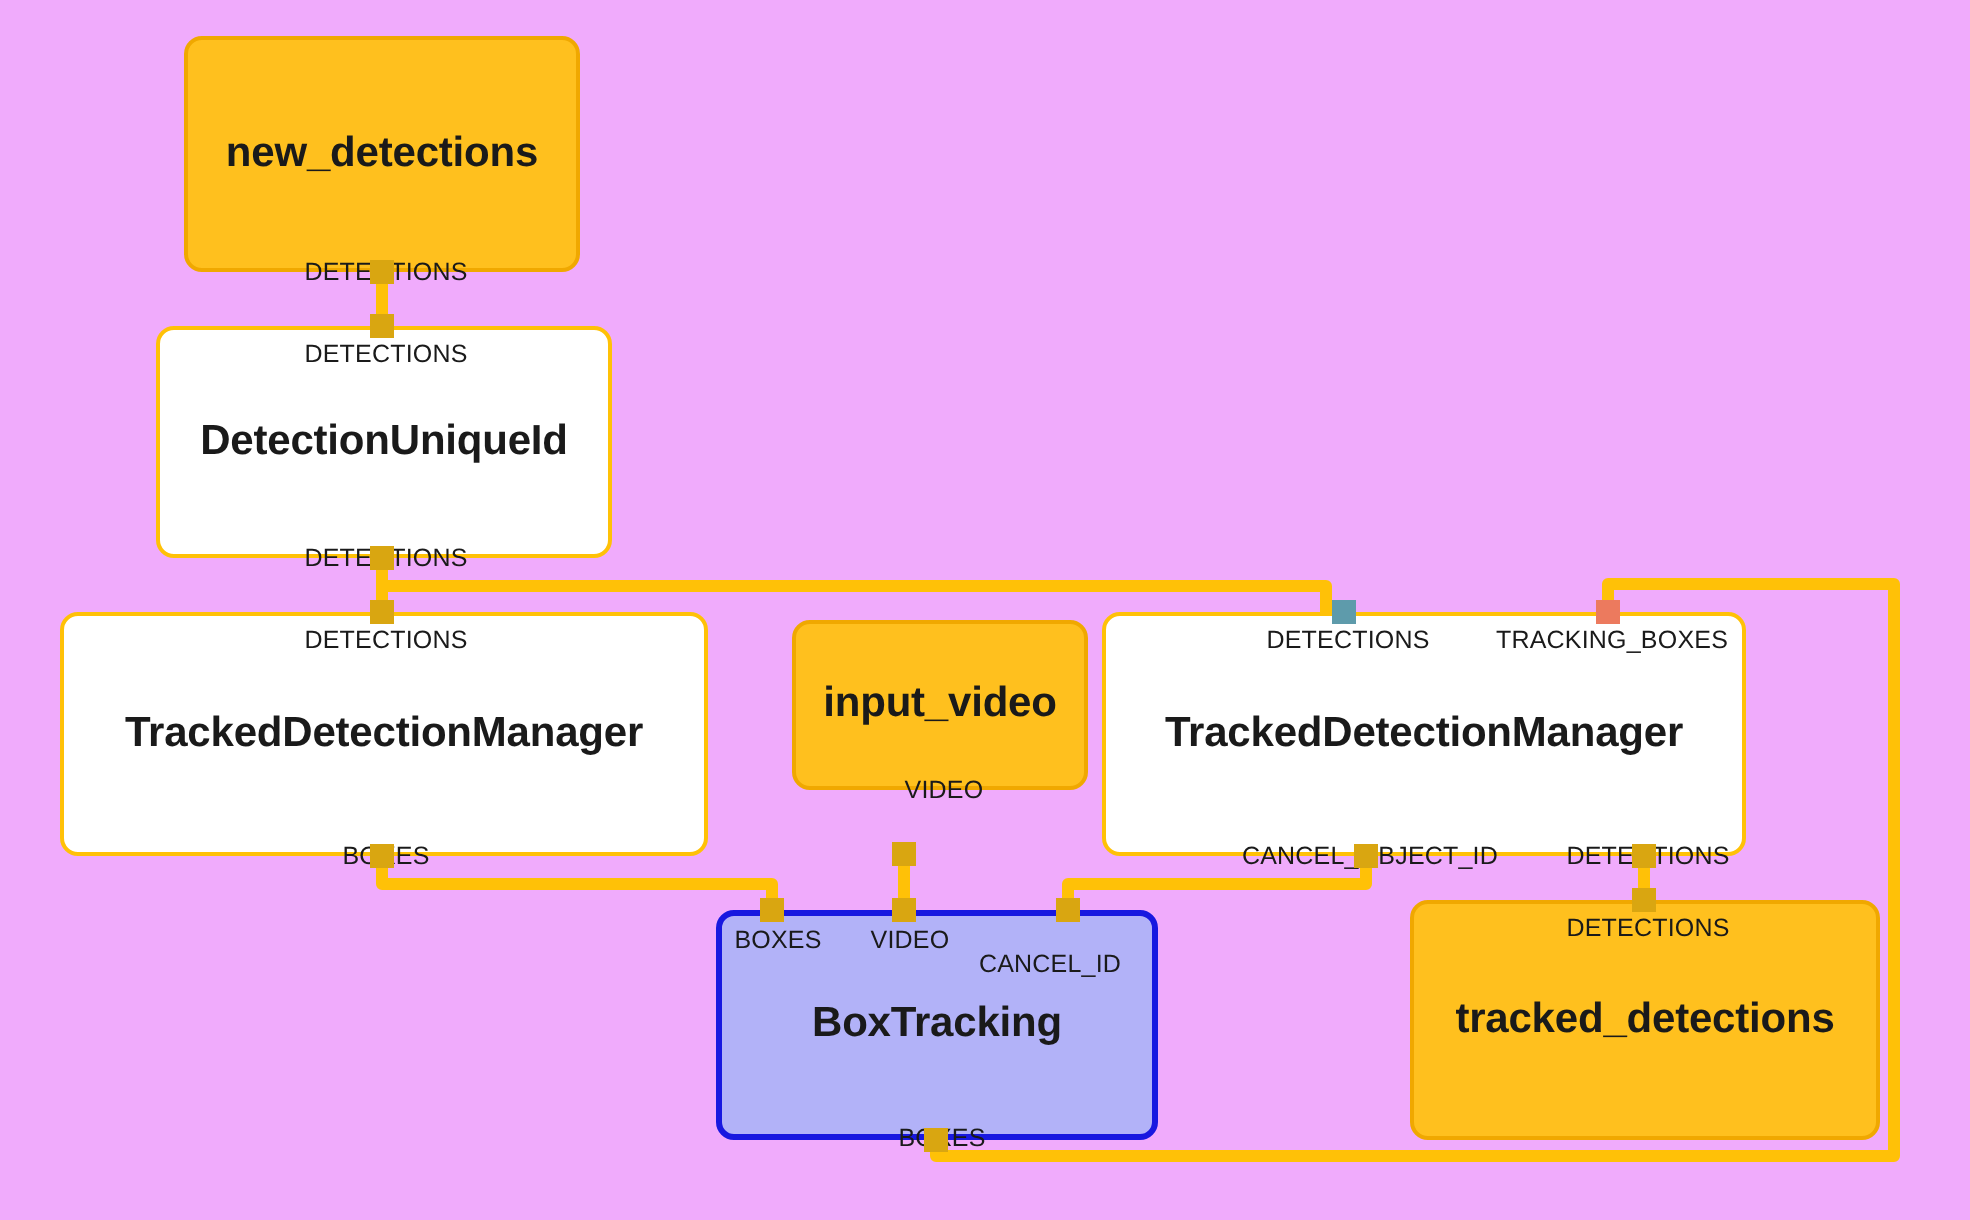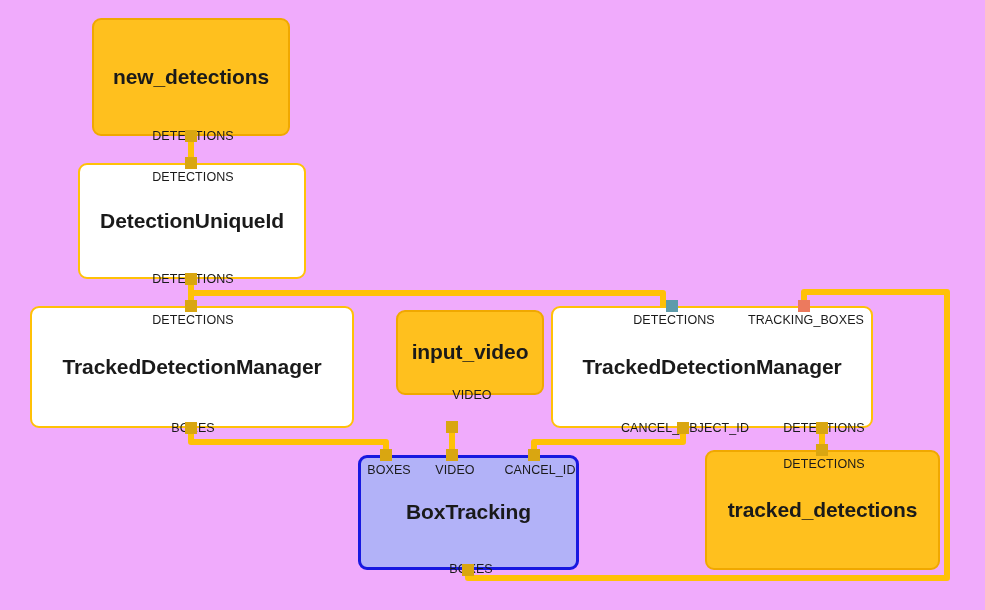--- a/index.html
+++ b/index.html
@@ -139,21 +139,21 @@
         <div class="port-row port-row-out">
           <span class="port-label" style="position: absolute; left: 132px; transform: translateX(-50%); white-space: nowrap;">CANCEL_OBJECT_ID</span>
           <span class="port-label" style="position: absolute; left: 271px; transform: translateX(-50%); white-space: nowrap;">DETECTIONS</span>
         </div>
       </div>
       <div class="node node-sub" style="left: 358px; top: 455px; width: 221px; height: 115px;">
         <div class="node-title">BoxTracking</div>
         <div class="port-row port-row-in">
           <span class="port-label" style="position: absolute; left: 28px; transform: translateX(-50%); white-space: nowrap;">BOXES</span>
           <span class="port-label" style="position: absolute; left: 94px; transform: translateX(-50%); white-space: nowrap;">VIDEO</span>
-          <span class="port-label" style="position: absolute; left: 179px; transform: translateX(-50%); white-space: nowrap;">CANCEL_ID</span>
+          <span class="port-label" style="position: absolute; left: 164px; transform: translateX(-50%); white-space: nowrap; margin-top: 12px;">CANCEL_ID</span>
         </div>
         <div class="port-row port-row-out">
           <span class="port-label" style="position: absolute; left: 110px; transform: translateX(-50%); white-space: nowrap;">BOXES</span>
         </div>
       </div>
       <div class="node node-filled" style="left: 705px; top: 450px; width: 235px; height: 120px;">
         <div class="node-title">tracked_detections</div>
         <div class="port-row port-row-in">
           <span class="port-label" style="position: absolute; left: 117px; transform: translateX(-50%); white-space: nowrap;">DETECTIONS</span>
         </div>

